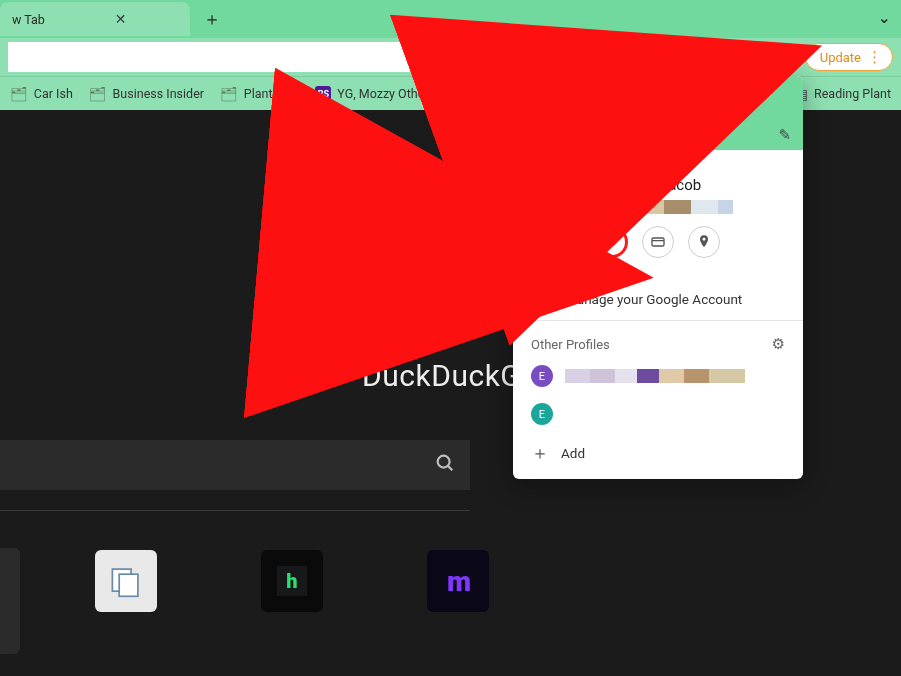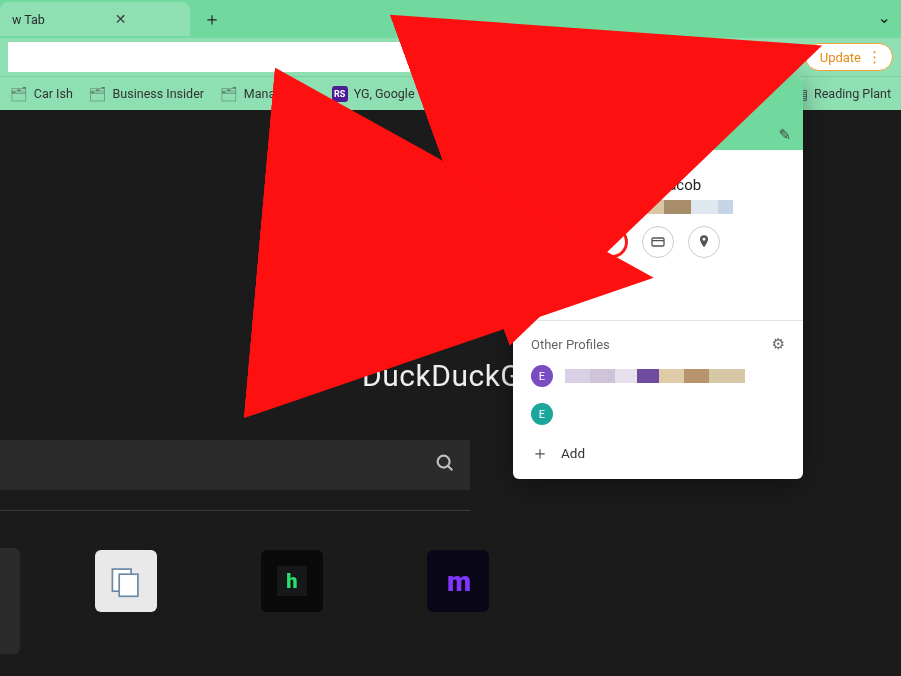--- a/index.html
+++ b/index.html
@@ -265,25 +265,25 @@
   <div class="bm">
     <span class="folder">🗂</span>
     <span>Car Ish</span>
   </div>
   <div class="bm">
     <span class="folder">🗂</span>
     <span>Business Insider</span>
   </div>
   <div class="bm">
     <span class="folder">🗂</span>
-    <span>Manage Tips</span>
+    <span>Plant Tips</span>
   </div>
   <div class="bm">
     <span class="rs-ico">RS</span>
-    <span>YG, Google Talk Fa…</span>
+    <span>YG, Mozzy Other Fa…</span>
   </div>
   <div class="bm">
     <span class="st-ico"></span>
     <span>Stale</span>
   </div>
   <div class="reading-list">
     <span class="rl-ico">▤</span>
     <span>Reading Plant</span>
   </div>
 </div>
@@ -366,20 +366,21 @@
       <div class="pp-iconbtn">
         <svg width="16" height="16" viewBox="0 0 24 24" fill="#555">
             <path d="M12 2a6 6 0 0 0-6 6c0 4.5 6 12 6 12s6-7.5 6-12a6 6 0 0 0-6-6zm0 8.2A2.2 2.2 0 1 1 12 5.8a2.2 2.2 0 0 1 0 4.4z"></path>
           </svg>
       </div>
     </div>
   </div>
   <div class="pp-list">
     <div class="pp-item">
       <span class="ic" style="font-weight:600;color:#555">G</span>
+      <span>Manage your Google Account</span>
     </div>
     <div class="pp-sep"></div>
     <div class="pp-section-head">
       <span>Other Profiles</span>
       <span class="gear">⚙</span>
     </div>
     <div class="prof-row">
       <span class="prof-dot pd-purple">E</span>
       <span class="prof-strip"></span>
     </div>

